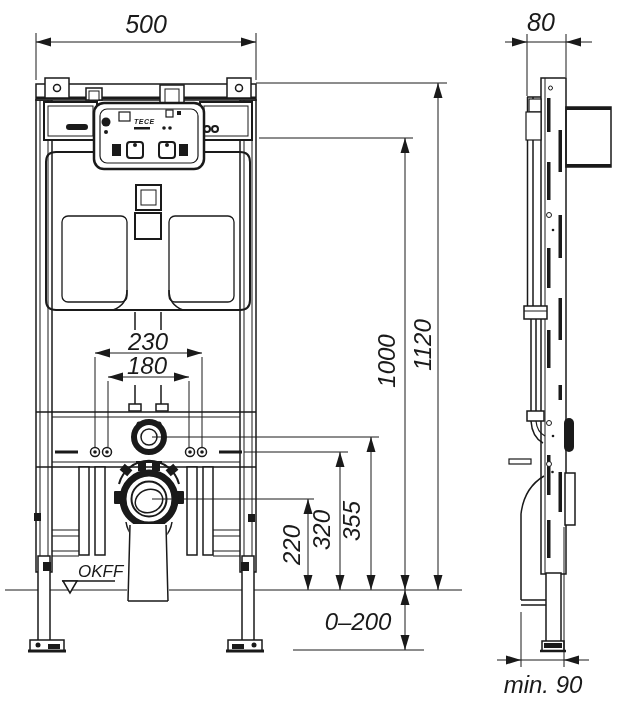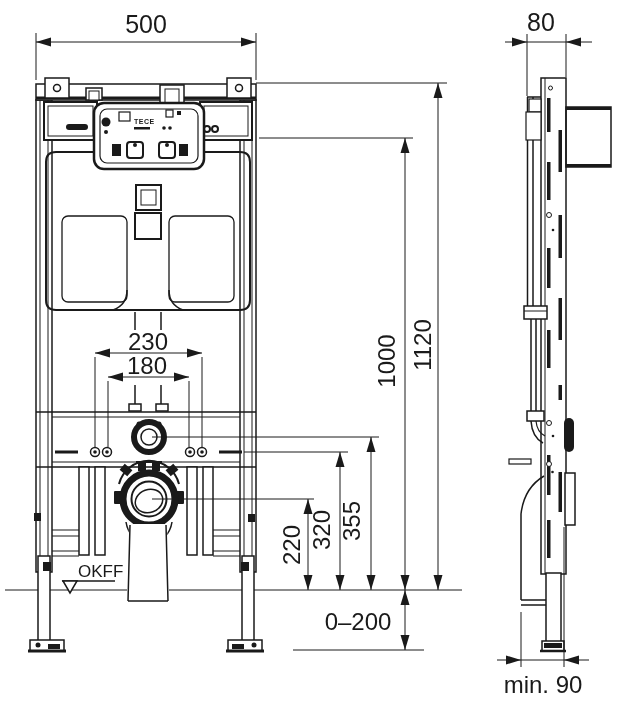--- a/index.html
+++ b/index.html
@@ -1,16 +1,16 @@
 <!DOCTYPE html>
 <html><head>
 <meta charset="utf-8">
 <style>
   html,body{margin:0;padding:0;background:#ffffff;}
-  .wrap{width:617px;height:704px;background:#ffffff;overflow:hidden;}
+  .wrap{width:617px;height:704px;background:#ffffff;overflow:hidden;font-style:italic;}
   svg{display:block;}
   svg text{font-family:"Liberation Sans","DejaVu Sans",sans-serif;fill:#1a1a1a;}
   .dim{font-size:24px;}
   .dim-lg{font-size:25px;}
   .okff{font-size:17px;}
   .logo{font-size:7px;font-weight:bold;letter-spacing:.5px;}
   .ln{stroke:#1a1a1a;fill:none;}
   .thin{stroke-width:1;}
   .mid{stroke-width:1.5;}
   .thick{stroke-width:2.5;}

